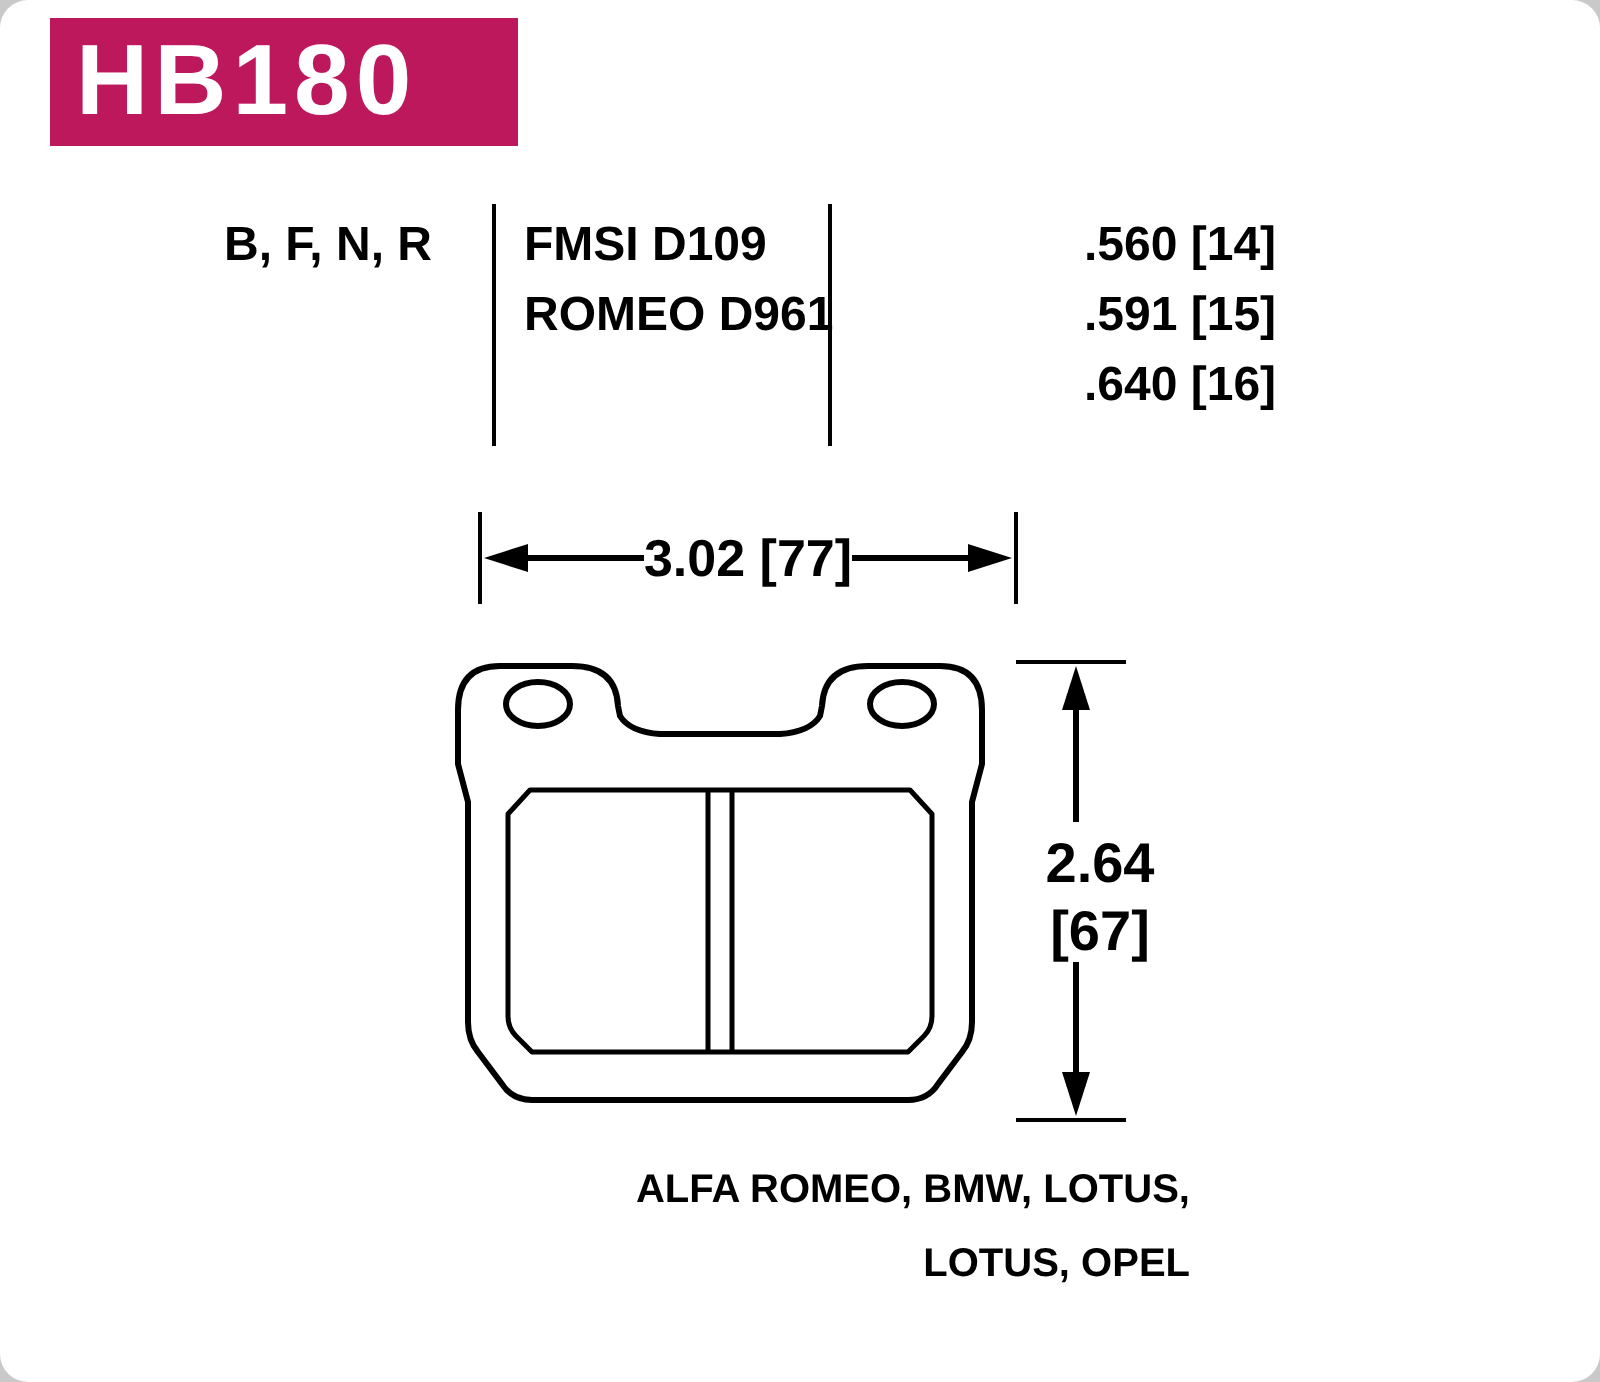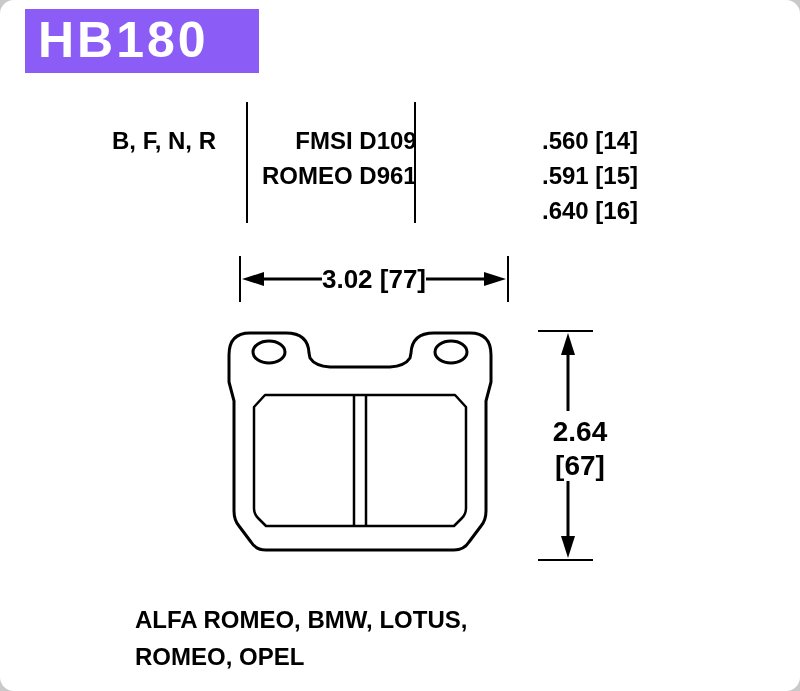--- a/index.html
+++ b/index.html
@@ -11,46 +11,45 @@
     border-radius: 14px;
     overflow: hidden;
     font-family: "Liberation Sans", sans-serif;
     font-weight: bold;
     color: #000;
   }
   .part-badge {
     position: absolute;
     left: 25px; top: 9px;
     width: 234px; height: 64px;
-    background: #8b5cf6;
+    background: #be185d;
     color: #fff;
     font-size: 50px;
     line-height: 62px;
     padding-left: 13px;
     letter-spacing: 3px;
     box-sizing: border-box;
   }
-  .spec-col { position: absolute; top: 123px; font-size: 24px; line-height: 35px; white-space: nowrap; }
+  .spec-col { position: absolute; top: 105px; font-size: 24px; line-height: 35px; white-space: nowrap; }
   .col-compounds { left: 112px; }
-  .col-fmsi { left: 262px; text-align: right; }
+  .col-fmsi { left: 262px; }
   .col-thickness { left: 490px; width: 200px; text-align: center; }
   .table-divider { position: absolute; top: 102px; width: 2px; height: 121px; background: #000; }
   .divider-1 { left: 246px; }
   .divider-2 { left: 414px; }
   .dim-h { position: absolute; left: 238px; top: 256px; width: 272px; height: 46px; }
   .pad-drawing { position: absolute; left: 224px; top: 327px; width: 272px; height: 233px; }
-  .dim-v { position: absolute; left: 538px; top: 329px; width: 80px; height: 233px; }
+  .dim-v { position: absolute; left: 508px; top: 329px; width: 80px; height: 233px; }
   .applications {
     position: absolute;
     left: 135px; top: 577px; width: 460px;
-    text-align: left;
-    font-size: 24px;
+    text-align: right;
+    font-size: 20px;
     line-height: 37px;
     white-space: nowrap;
-    margin-top: 24px;
   }
   svg { display: block; }
   svg text { font-family: "Liberation Sans", sans-serif; font-weight: bold; fill: #000; }
 </style>
 </head>
 <body>
 
 <div class="stage">
 
   <div class="part-badge">
@@ -107,16 +106,16 @@
       <line x1="30" y1="24" x2="30" y2="82" stroke="#000" stroke-width="3"></line>
       <line x1="30" y1="152" x2="30" y2="210" stroke="#000" stroke-width="3"></line>
       <polygon points="30,229 23,207 37,207" fill="#000"></polygon>
       <text x="42" y="112" font-size="28" text-anchor="middle">2.64</text>
       <text x="42" y="146" font-size="28" text-anchor="middle">[67]</text>
     </svg>
   </div>
 
   <div class="applications">
     <div>ALFA ROMEO, BMW, LOTUS,</div>
-    <div>ROMEO, OPEL</div>
+    <div>LOTUS, OPEL</div>
   </div>
 
 </div>
 
 </body></html>

